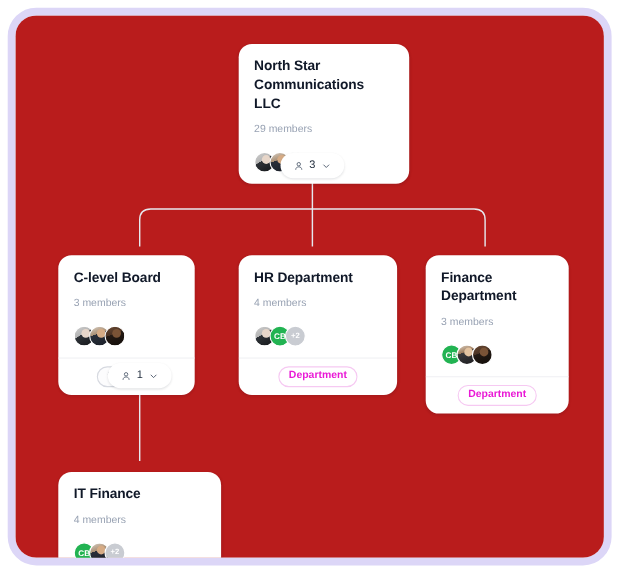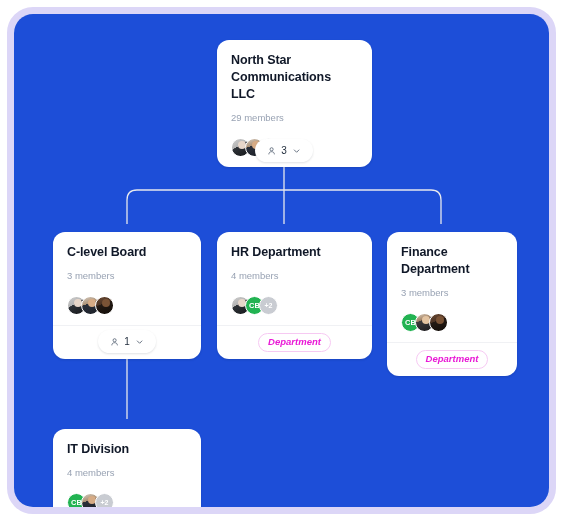--- a/index.html
+++ b/index.html
@@ -20,21 +20,21 @@
     height: 507px;
     border: 7px solid #dcd6f7;
     border-radius: 26px;
     background: #f1f2f6;
     overflow: hidden;
   }
 
   .canvas {
     position: absolute;
     inset: 0;
-    background: #1d4ed8;
+    background: #b91c1c;
   }
 
   
   .connectors {
     position: absolute;
     left: 0; top: 0;
     width: 535px;
     height: 493px;
     pointer-events: none;
   }
@@ -104,21 +104,20 @@
   }
 
   .tag {
     font-size: 9.5px;
     font-weight: bold;
     padding: 2.5px 9px;
     border-radius: 999px;
     border: 1px solid transparent;
     white-space: nowrap;
     line-height: 1.25;
-    font-style: italic;
   }
   .tag.gray    { color:#475467; border-color:#d6d9e0; background:#fcfcfd; }
   .tag.pink    { color:#e919d6; border-color:#f6c9f2; background:#ffffff; }
 
   
   .pill {
     position: absolute;
     display: flex;
     align-items: center;
     justify-content: center;
@@ -172,21 +171,21 @@
       <svg width="10" height="10" viewBox="0 0 16 16">
         <circle cx="8" cy="5" r="2.7" fill="none" stroke="#475467" stroke-width="1.3"></circle>
         <path d="M3.2 13.2c0-2.5 2.1-4 4.8-4s4.8 1.5 4.8 4" fill="none" stroke="#475467" stroke-width="1.3" stroke-linecap="round"></path>
       </svg>
       <span class="count">3</span>
       <svg width="10" height="10" viewBox="0 0 16 16">
         <path d="M4 6.2 L8 10.2 L12 6.2" fill="none" stroke="#475467" stroke-width="1.4" stroke-linecap="round" stroke-linejoin="round"></path>
       </svg>
     </div>
 
-    <div class="card" style="left:39px; top:218px; width:148px;">
+    <div class="card" style="left:39px; top:218px; width:124px;">
       <div class="card-body">
         <div class="card-title">C-level Board</div>
         <div class="card-sub">3 members</div>
         <div class="avatars">
           <div class="av photo-a"></div>
           <div class="av photo-b"></div>
           <div class="av photo-c"></div>
         </div>
       </div>
       <div class="card-footer">
@@ -198,21 +197,21 @@
       <svg width="10" height="10" viewBox="0 0 16 16">
         <circle cx="8" cy="5" r="2.7" fill="none" stroke="#475467" stroke-width="1.3"></circle>
         <path d="M3.2 13.2c0-2.5 2.1-4 4.8-4s4.8 1.5 4.8 4" fill="none" stroke="#475467" stroke-width="1.3" stroke-linecap="round"></path>
       </svg>
       <span class="count">1</span>
       <svg width="10" height="10" viewBox="0 0 16 16">
         <path d="M4 6.2 L8 10.2 L12 6.2" fill="none" stroke="#475467" stroke-width="1.4" stroke-linecap="round" stroke-linejoin="round"></path>
       </svg>
     </div>
 
-    <div class="card" style="left:203px; top:218px; width:155px;">
+    <div class="card" style="left:203px; top:218px; width:144px;">
       <div class="card-body">
         <div class="card-title">HR Department</div>
         <div class="card-sub">4 members</div>
         <div class="avatars">
           <div class="av photo-a"></div>
           <div class="av green">CB</div>
           <div class="av more">+2</div>
         </div>
       </div>
       <div class="card-footer">
@@ -230,21 +229,21 @@
           <div class="av photo-c"></div>
         </div>
       </div>
       <div class="card-footer">
         <span class="tag pink">Department</span>
       </div>
     </div>
 
     <div class="card" style="left:39px; top:415px; width:148px;">
       <div class="card-body">
-        <div class="card-title">IT Division</div>
+        <div class="card-title">IT Finance</div>
         <div class="card-sub">4 members</div>
         <div class="avatars">
           <div class="av green">CB</div>
           <div class="av photo-b"></div>
           <div class="av more">+2</div>
         </div>
       </div>
       <div class="card-footer" style="justify-content:flex-start; padding-left:12px;">
         
         

